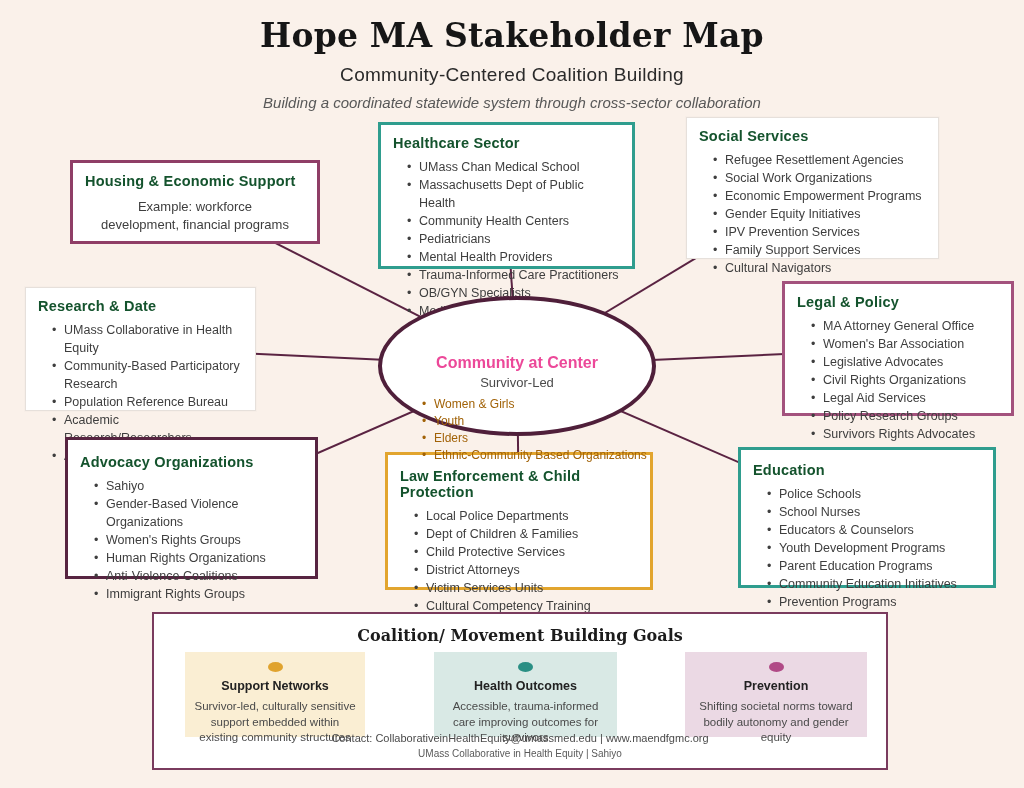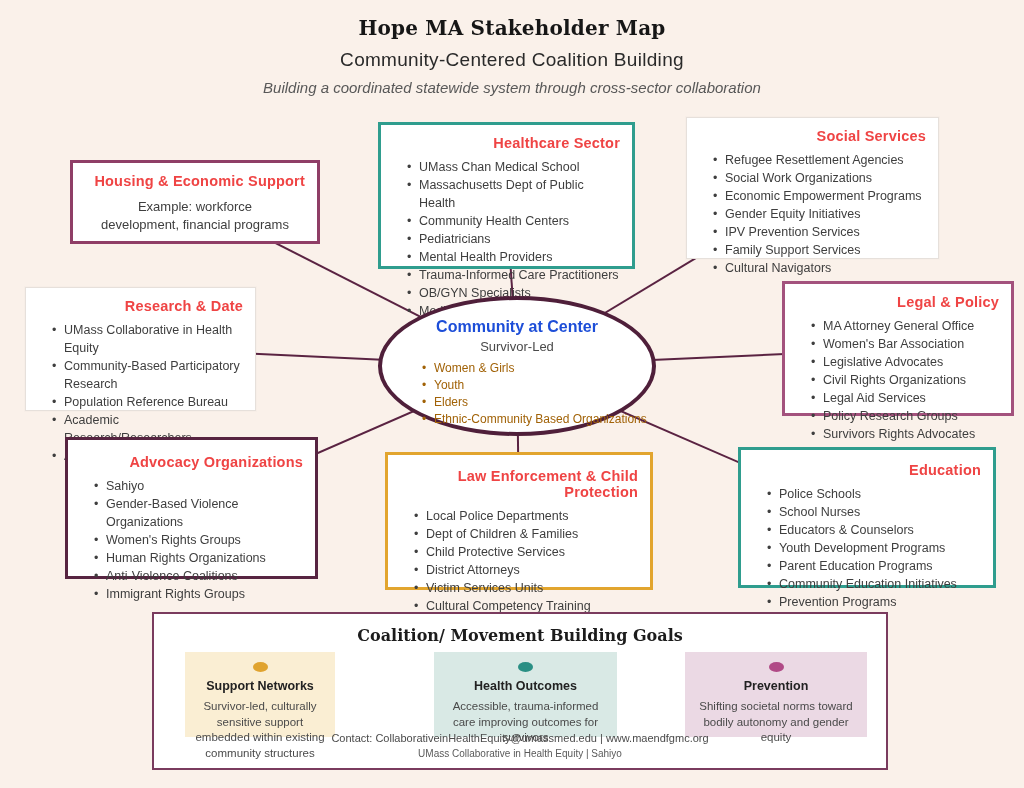--- a/index.html
+++ b/index.html
@@ -10,43 +10,43 @@
     width: 1024px;
     height: 788px;
     background: #faf1ea;
     overflow: hidden;
   }
   
   .header { position: absolute; top: 16px; left: 0; width: 100%; text-align: center; }
   .title {
     font-family: "DejaVu Serif", serif;
     font-weight: bold;
-    font-size: 20px;
+    font-size: 33px;
     color: #161616;
     letter-spacing: 0.2px;
   }
   .subtitle { font-size: 19px; color: #2a2a2a; margin-top: 9px; letter-spacing: 0.3px; }
   .tagline { font-size: 15px; font-style: italic; color: #585858; margin-top: 8px; }
 
   
   svg.connectors { position: absolute; top: 0; left: 0; z-index: 1; }
   svg.connectors line { stroke: #5a2342; stroke-width: 2; }
 
   
   .node {
     position: absolute;
     background: #ffffff;
     z-index: 2;
     padding: 10px 12px 8px 12px;
   }
   .node h3 {
     font-size: 14.5px;
     font-weight: bold;
-    color: #ef4444;
-    text-align: right;
+    color: #14532d;
+    text-align: left;
     margin-bottom: 7px;
     letter-spacing: 0.2px;
   }
   .node ul { list-style: none; margin: 0 0 0 14px; }
   .node ul li {
     font-size: 12.5px;
     color: #3e3e3e;
     line-height: 1.44;
     padding-left: 12px;
     position: relative;
@@ -78,21 +78,21 @@
   #center-ellipse {
     position: absolute;
     left: 378px; top: 296px;
     width: 278px; height: 140px;
     background: #ffffff;
     border: 4px solid #4f1f3a;
     border-radius: 50%;
     z-index: 3;
     padding-top: 18px;
   }
-  #center-ellipse h3 { font-size: 16px; font-weight: bold; color: #1d4ed8; text-align: center; }
+  #center-ellipse h3 { font-size: 16px; font-weight: bold; color: #ec4899; text-align: center; margin-top: 36px; }
   #center-ellipse .sub { font-size: 13px; color: #4a4a4a; text-align: center; margin: 3px 0 6px 0; }
   #center-ellipse ul { list-style: none; margin-left: 40px; }
   #center-ellipse ul li { font-size: 12px; color: #a16207; line-height: 1.42; padding-left: 12px; position: relative; }
   #center-ellipse ul li::before { content: "•"; position: absolute; left: 0; }
 
   
   #goals {
     position: absolute;
     left: 152px; top: 612px;
     width: 736px; height: 158px;
@@ -108,21 +108,21 @@
     text-align: center;
     margin-top: 12px;
   }
   .goal-card {
     position: absolute;
     top: 38px;
     height: 85px;
     text-align: center;
     padding-top: 6px;
   }
-  #card-support    { left: 31px;  width: 150px; background: #faeed3; }
+  #card-support    { left: 31px;  width: 180px; background: #faeed3; }
   #card-health     { left: 280px; width: 183px; background: #d9e9e5; }
   #card-prevention { left: 531px; width: 182px; background: #ebd9e4; }
   .goal-dot {
     display: inline-block;
     width: 15px; height: 10px;
     border-radius: 50%;
   }
   #card-support .goal-dot    { background: #e0a32e; }
   #card-health .goal-dot     { background: #2a8f84; }
   #card-prevention .goal-dot { background: #b04a86; }

